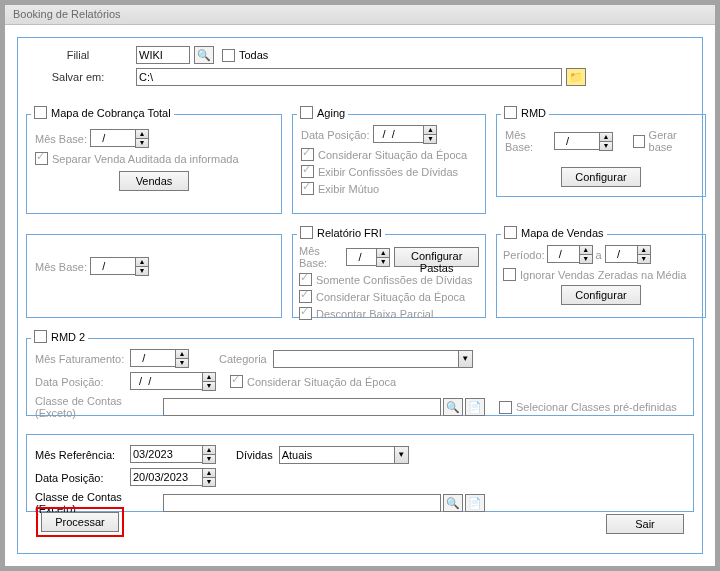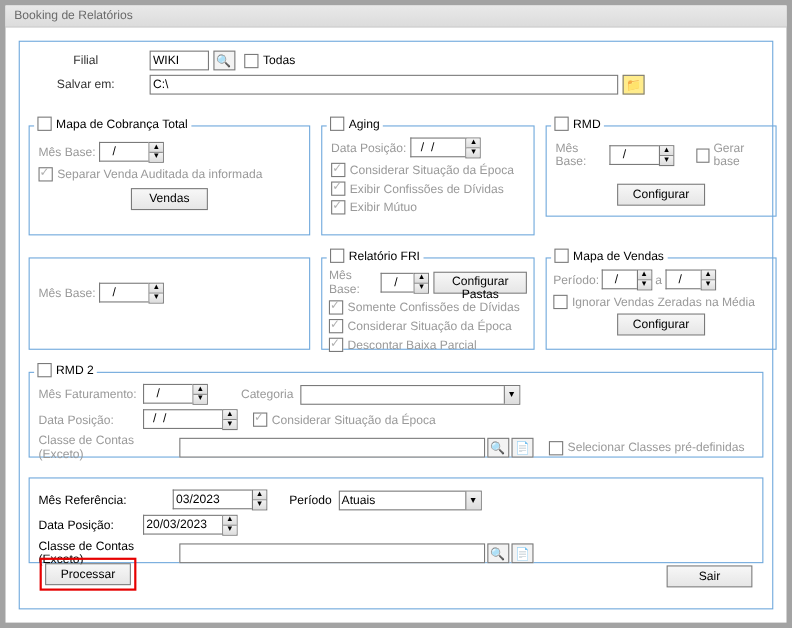--- a/index.html
+++ b/index.html
@@ -275,27 +275,27 @@
               </span>
           </div>
         </div>
       </div>
 
       <div class="group" style="left:0; top:388px; right:0; height:78px">
         <div style="padding:10px 8px">
           <div class="row">
             <span style="width:95px">Mês Referência:</span>
             <span class="spin">
-                <input type="text" style="width: 72px; margin-left: 27px;" value="03/2023">
-                <span class="spinbtns">
-                  <div>▲</div>
-                  <div>▼</div>
-                </span>
-              </span>
-            <span style="margin-left:20px; margin-right:6px">Período</span>
+                <input type="text" style="width: 72px;" value="03/2023">
+                <span class="spinbtns">
+                  <div>▲</div>
+                  <div>▼</div>
+                </span>
+              </span>
+            <span style="margin-left:20px; margin-right:6px">Dívidas</span>
             <span class="combo" style="width:130px">
                 <span>Atuais</span>
                 <span class="arrow">▼</span>
               </span>
           </div>
           <div class="row">
             <span style="width:95px">Data Posição:</span>
             <span class="spin">
                 <input type="text" style="width: 72px;" value="20/03/2023">
                 <span class="spinbtns">

